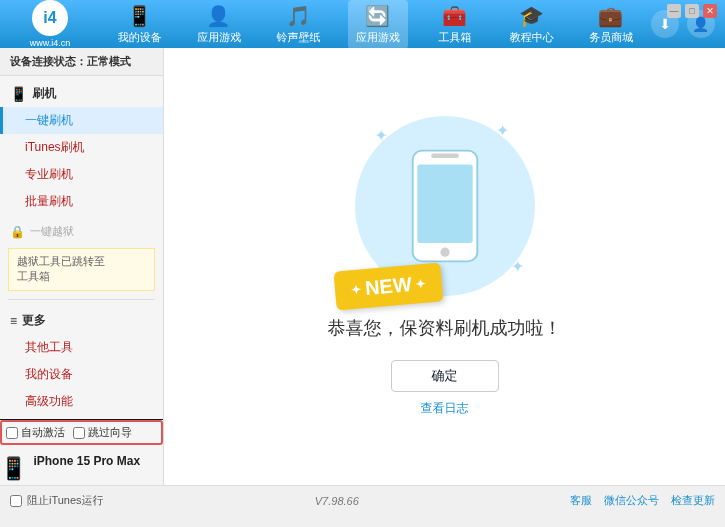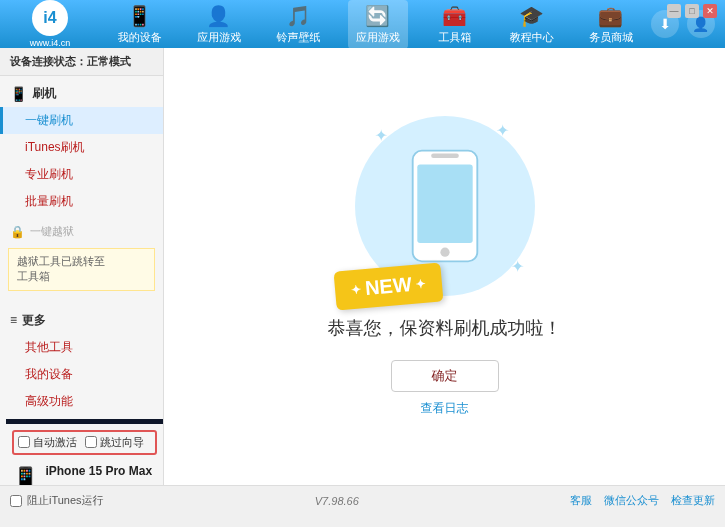--- a/index.html
+++ b/index.html
@@ -175,23 +175,21 @@
       border: 1px solid #ffe58f;
       border-radius: 0;
       font-size: 11px;
       color: #666;
       line-height: 1.4;
     }
 
     
     .sidebar-bottom {
       margin-top: auto;
-      border-top: 5px solid #0f172a;
-      padding: 6px;
-      margin-left: 6px;
+      border-top: 1px solid #0f172a;
     }
     .checkbox-row {
       display: flex;
       align-items: center;
       gap: 8px;
       padding: 3px 4px;
       border: 2px solid #e05555;
       border-radius: 3px;
       margin-bottom: 6px;
     }
@@ -293,21 +291,21 @@
       align-items: center;
       gap: 8px;
     }
     .btn-confirm {
       background: white;
       border: 1px solid #ccc;
       padding: 6px 40px;
       border-radius: 4px;
       cursor: pointer;
       font-size: 13px;
-      color: #7f1d1d;
+      color: #0f172a;
       font-family: Liberation Serif, serif;
     }
     .btn-log {
       background: none;
       border: none;
       color: #1a8fd1;
       cursor: pointer;
       font-size: 12px;
     }
 

